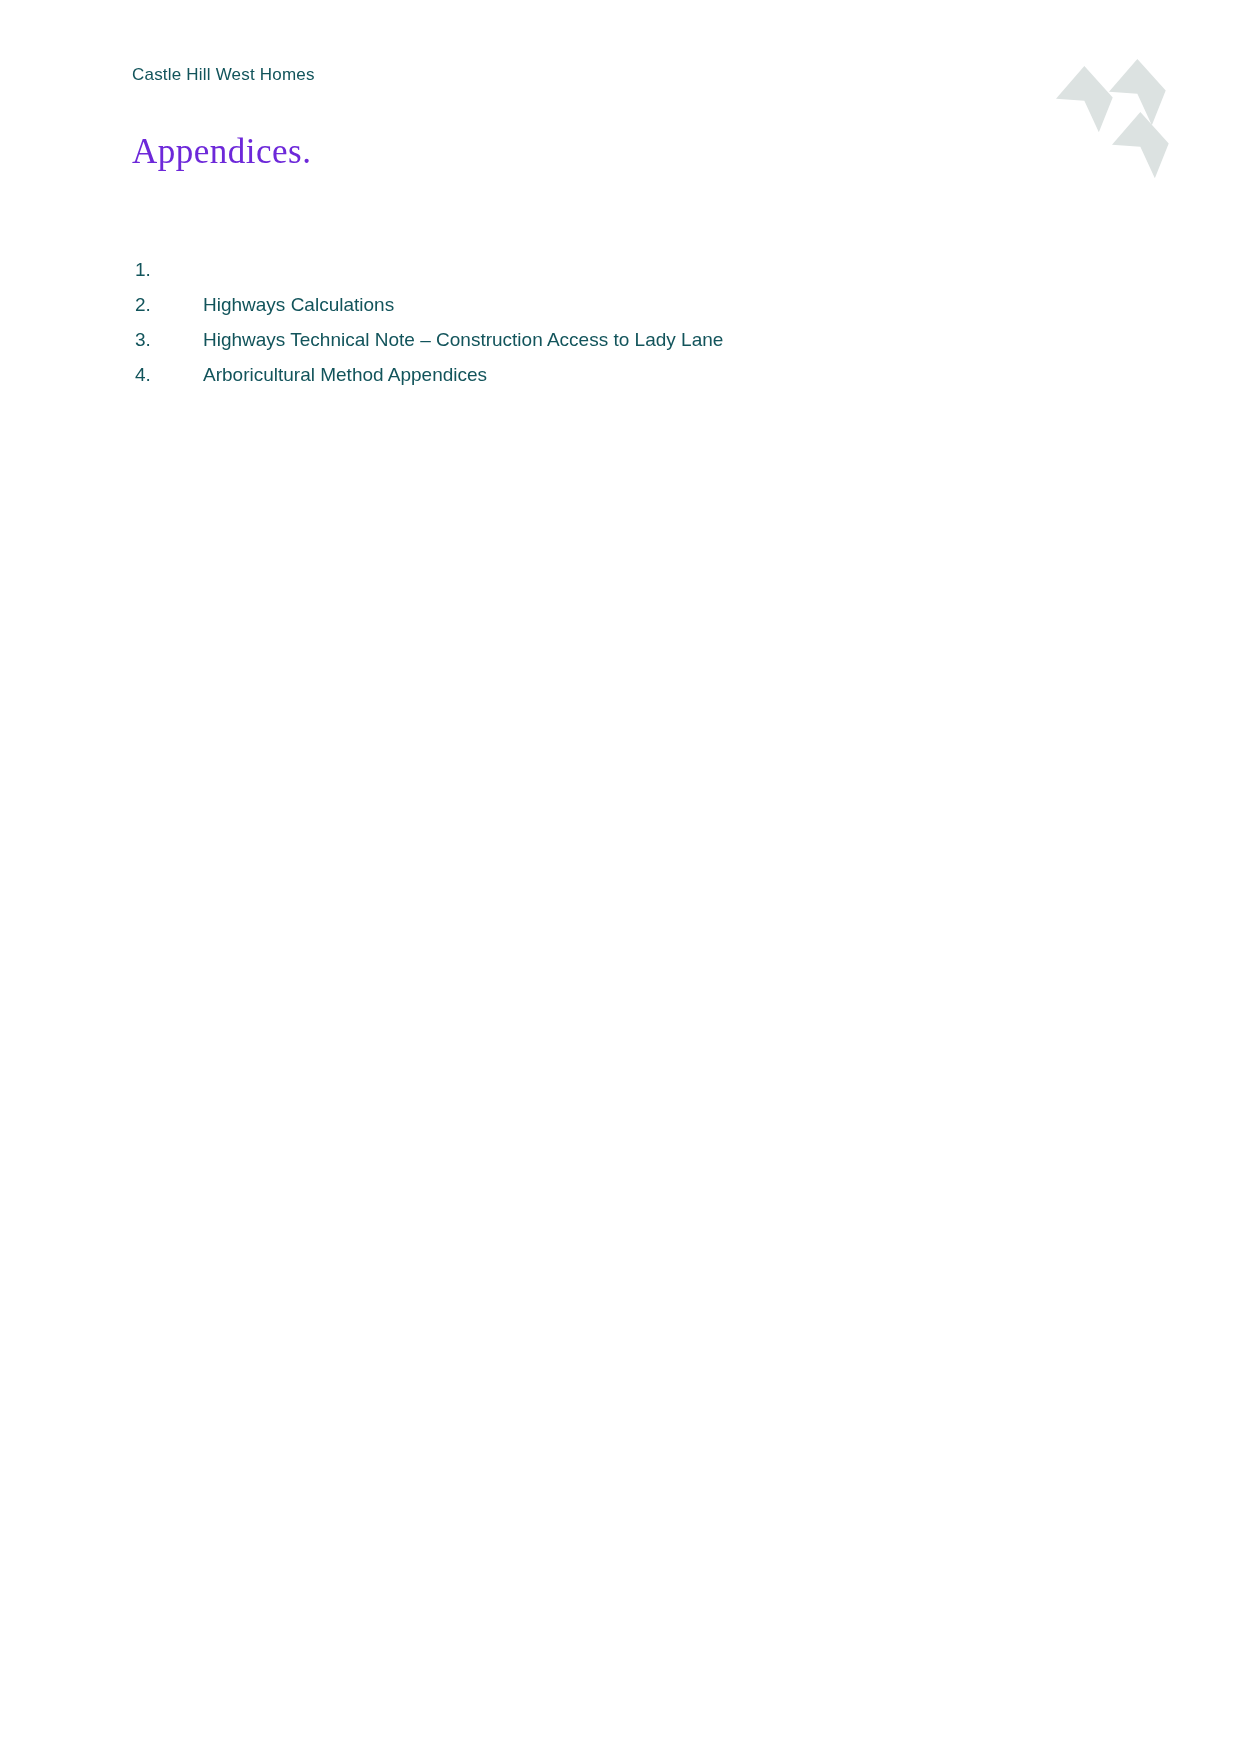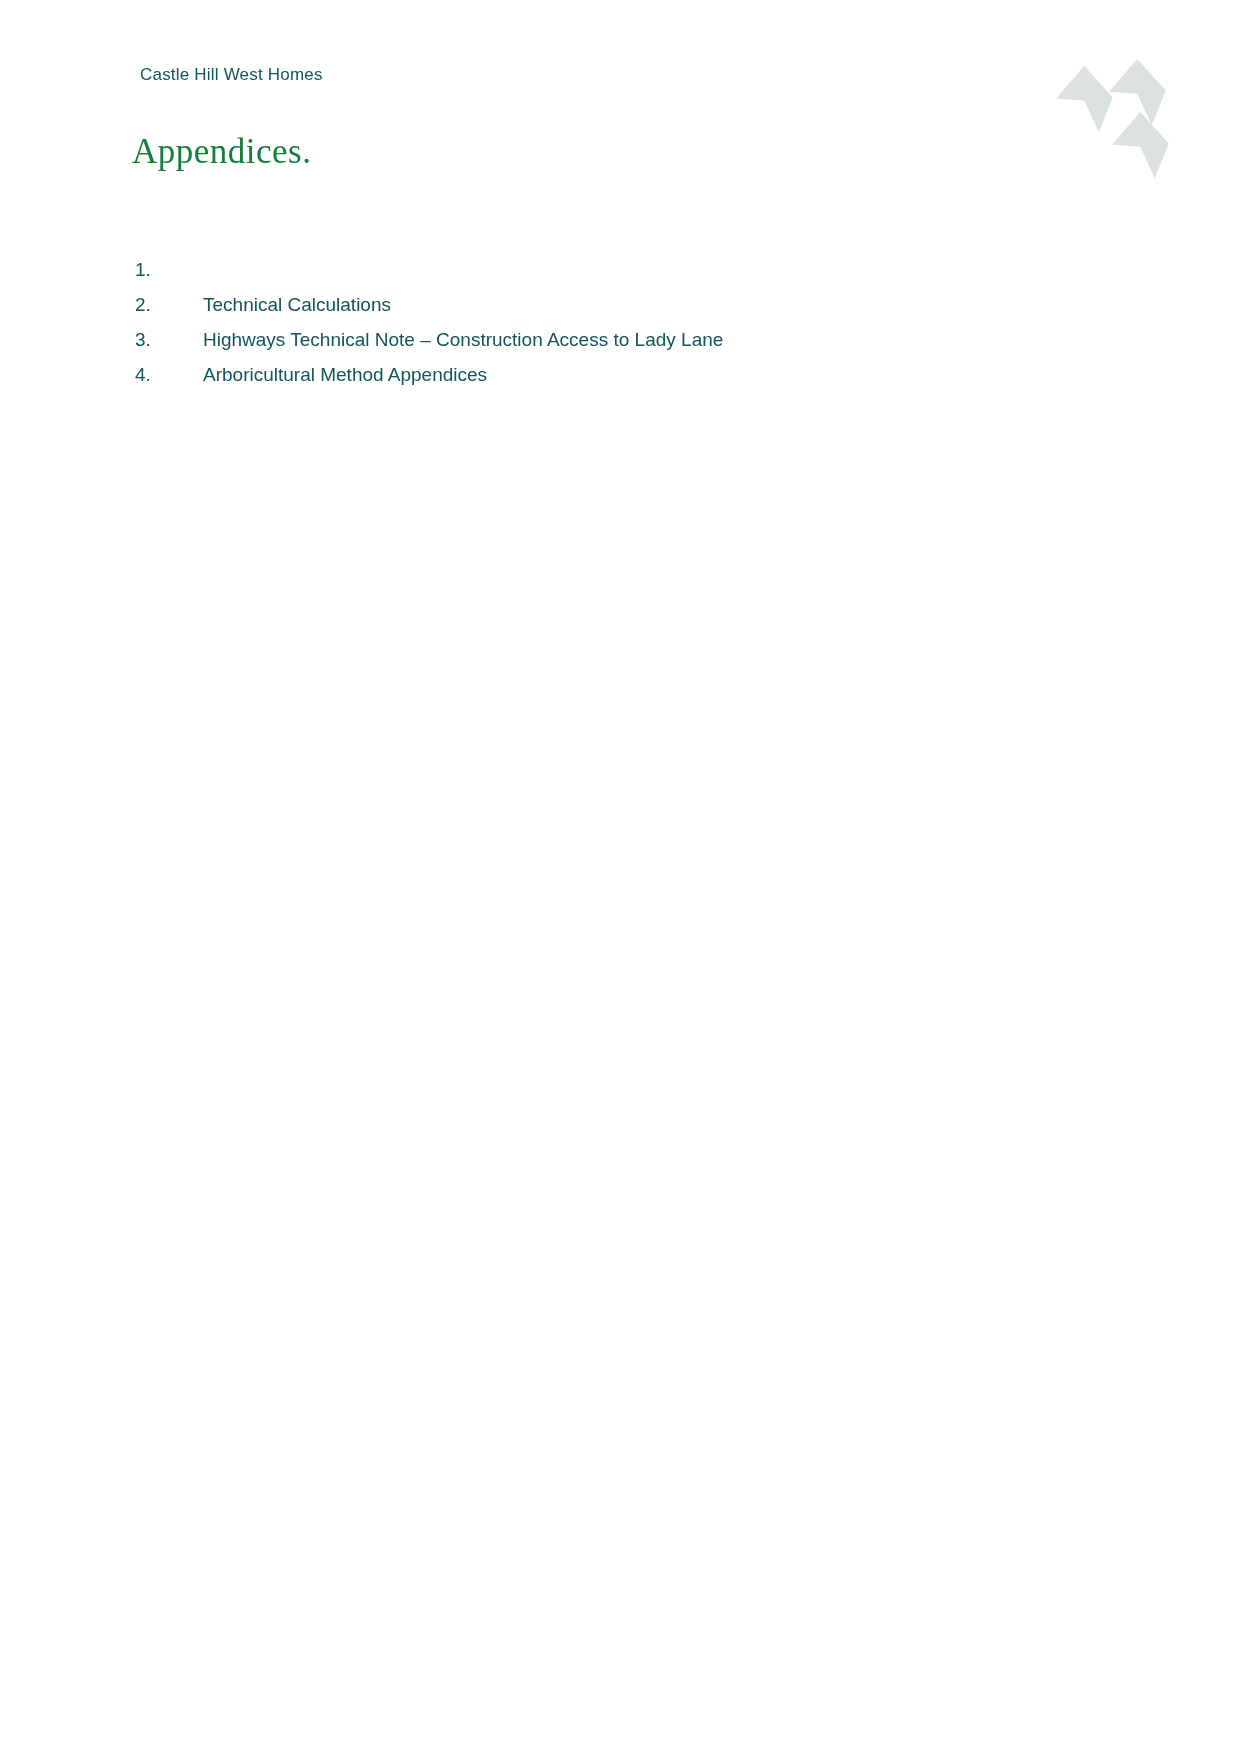--- a/index.html
+++ b/index.html
@@ -15,21 +15,21 @@
     color: #12545b;
     overflow: hidden;
   }
   .page {
     position: absolute;
     inset: 0;
     background: #ffffff;
   }
   .brand-header {
     position: absolute;
-    left: 140px;
+    left: 132px;
     top: 65px;
     font-size: 17px;
     line-height: 20px;
     color: #12545b;
     letter-spacing: 0.2px;
   }
   .brand-logo {
     position: absolute;
     left: 1056px;
     top: 56px;
@@ -42,21 +42,21 @@
   .doc-title {
     position: absolute;
     left: 132px;
     top: 131px;
     margin: 0;
     font-family: "Liberation Serif", serif;
     font-weight: 400;
     font-size: 35px;
     line-height: 42px;
     letter-spacing: 0.5px;
-    color: #15803d;
+    color: #6d28d9;
   }
   .appendix-list {
     position: absolute;
     left: 135px;
     top: 252px;
     width: 900px;
   }
   .appendix-item {
     display: flex;
     align-items: center;
@@ -95,21 +95,21 @@
   <h1 class="doc-title">Appendices.</h1>
 
   <div class="appendix-list">
 
     <div class="appendix-item">
       <span class="appendix-number">1.</span>
     </div>
 
     <div class="appendix-item">
       <span class="appendix-number">2.</span>
-      <span class="appendix-label">Technical Calculations</span>
+      <span class="appendix-label">Highways Calculations</span>
     </div>
 
     <div class="appendix-item">
       <span class="appendix-number">3.</span>
       <span class="appendix-label">Highways Technical Note – Construction Access to Lady Lane</span>
     </div>
 
     <div class="appendix-item">
       <span class="appendix-number">4.</span>
       <span class="appendix-label">Arboricultural Method Appendices</span>

